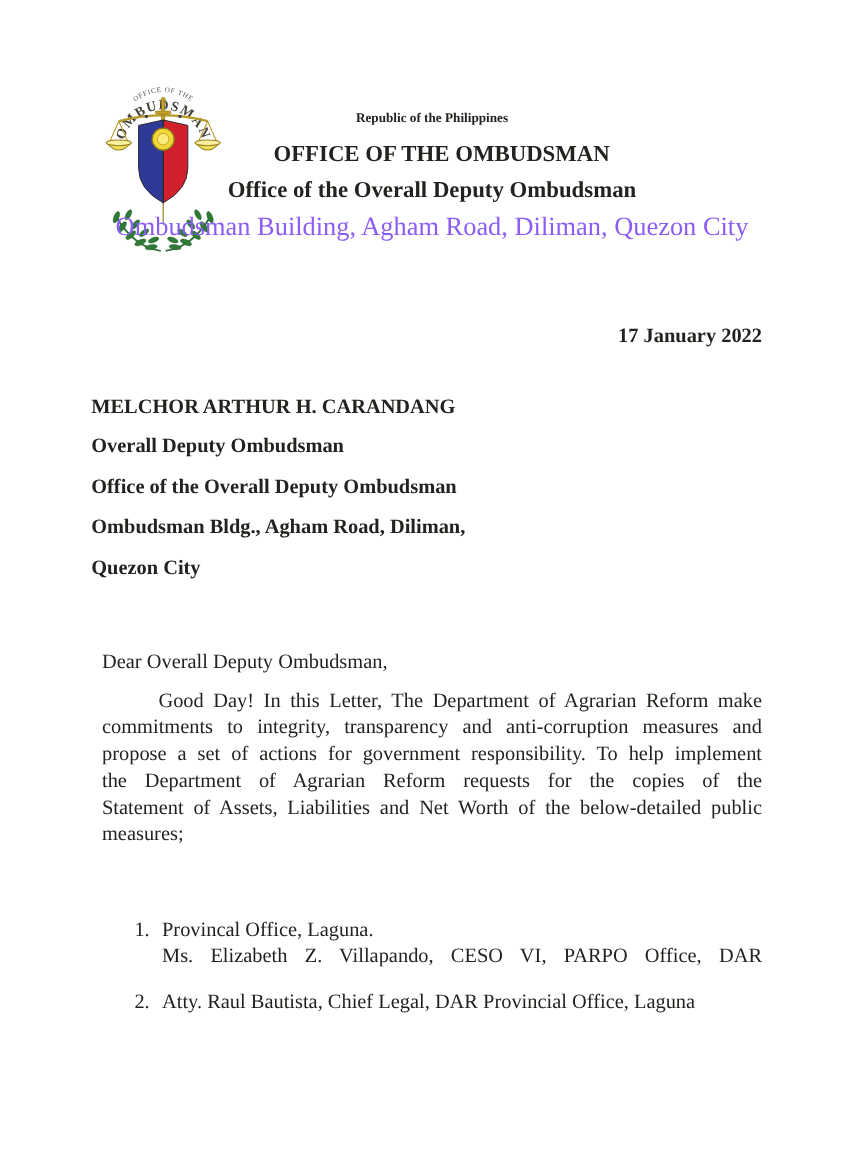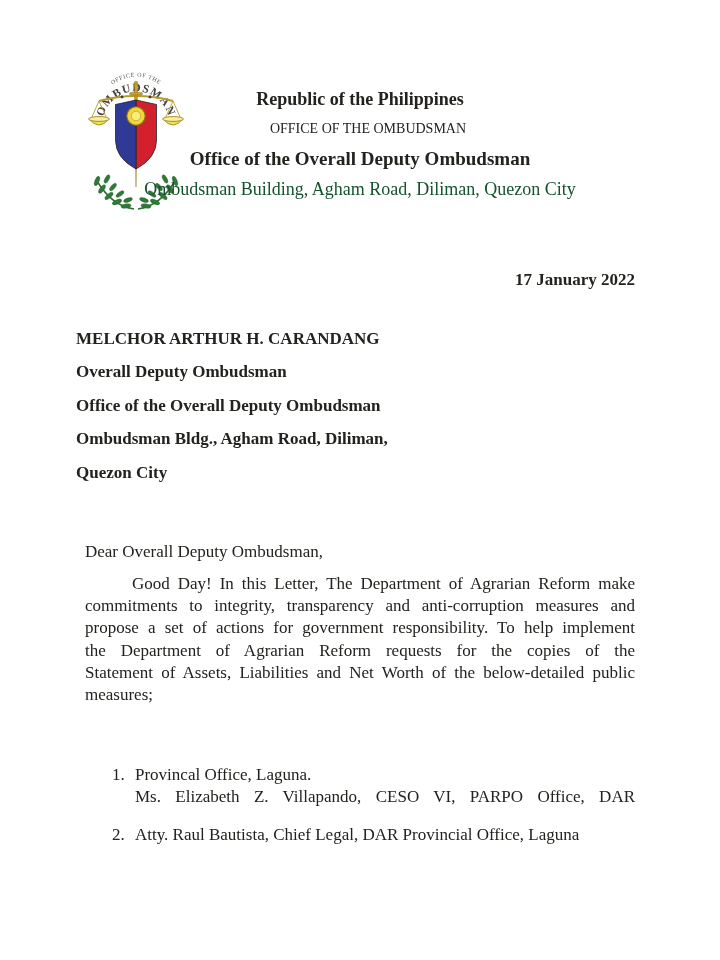--- a/index.html
+++ b/index.html
@@ -7,24 +7,24 @@
     position:relative; width:720px; height:960px; background:#ffffff;
     font-family:"Liberation Serif","DejaVu Serif",serif;
     color:#23221e; overflow:hidden;
   }
 
   
   .seal { position:absolute; left:86px; top:56px; width:100px; height:160px; }
 
   
   .letterhead { position:absolute; top:84px; left:0; width:720px; text-align:center; }
-  .lh1 { font-size:18px;  font-weight:bold; line-height:30px; }
-  .lh2 { font-size:14px;  font-weight:normal; line-height:30px;margin-left:16px; }
+  .lh1 { font-size:11px;  font-weight:bold; line-height:30px; }
+  .lh2 { font-size:19px;  font-weight:bold; line-height:30px;margin-left:16px; }
   .lh3 { font-size:19px;  font-weight:bold; line-height:30px; }
-  .lh4 { font-size:18px; line-height:30px; color:#14532d; }
+  .lh4 { font-size:22px; line-height:30px; color:#8b5cf6; }
 
   
   .date { position:absolute; top:268px; right:85px; font-size:17px; font-weight:bold; line-height:24px; }
 
   
   .recipient { position:absolute; top:322px; left:76px; font-size:17px; font-weight:bold; line-height:33.4px; }
 
   
   .salutation { position:absolute; top:540px; left:85px; font-size:17px; line-height:24px;text-align:center; }
 

